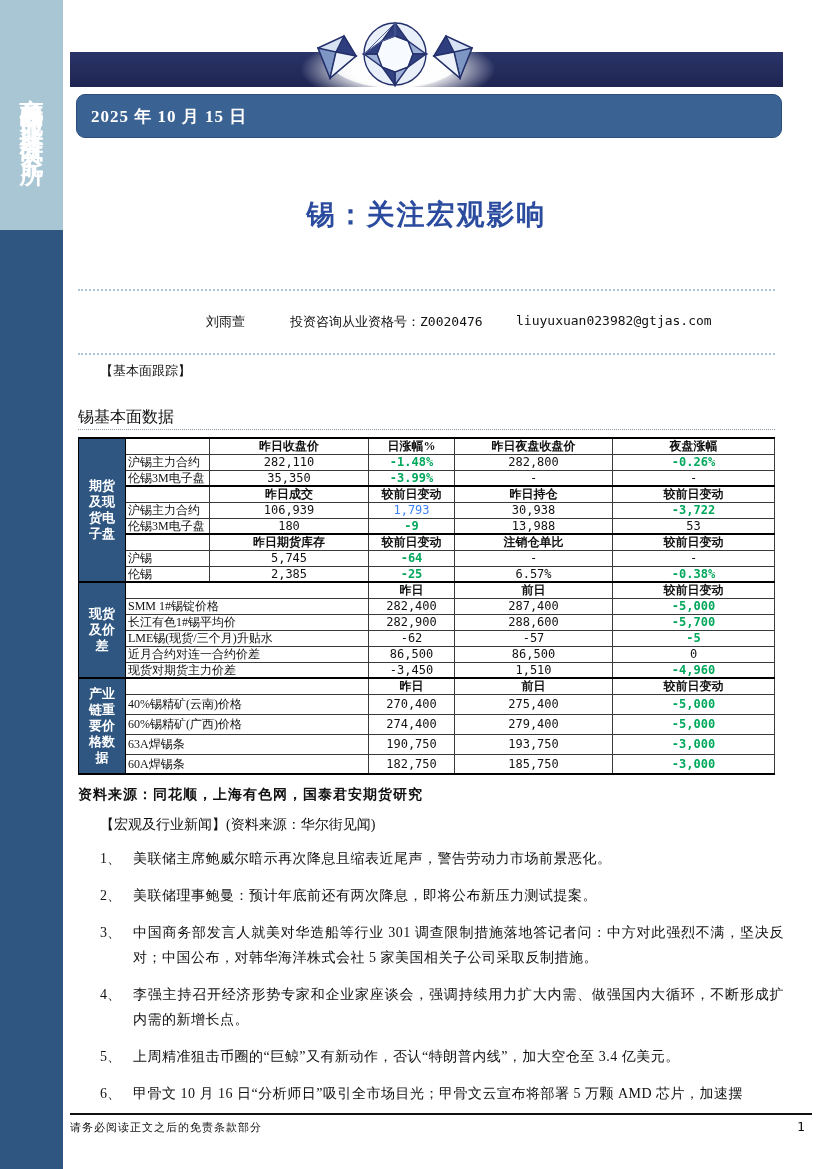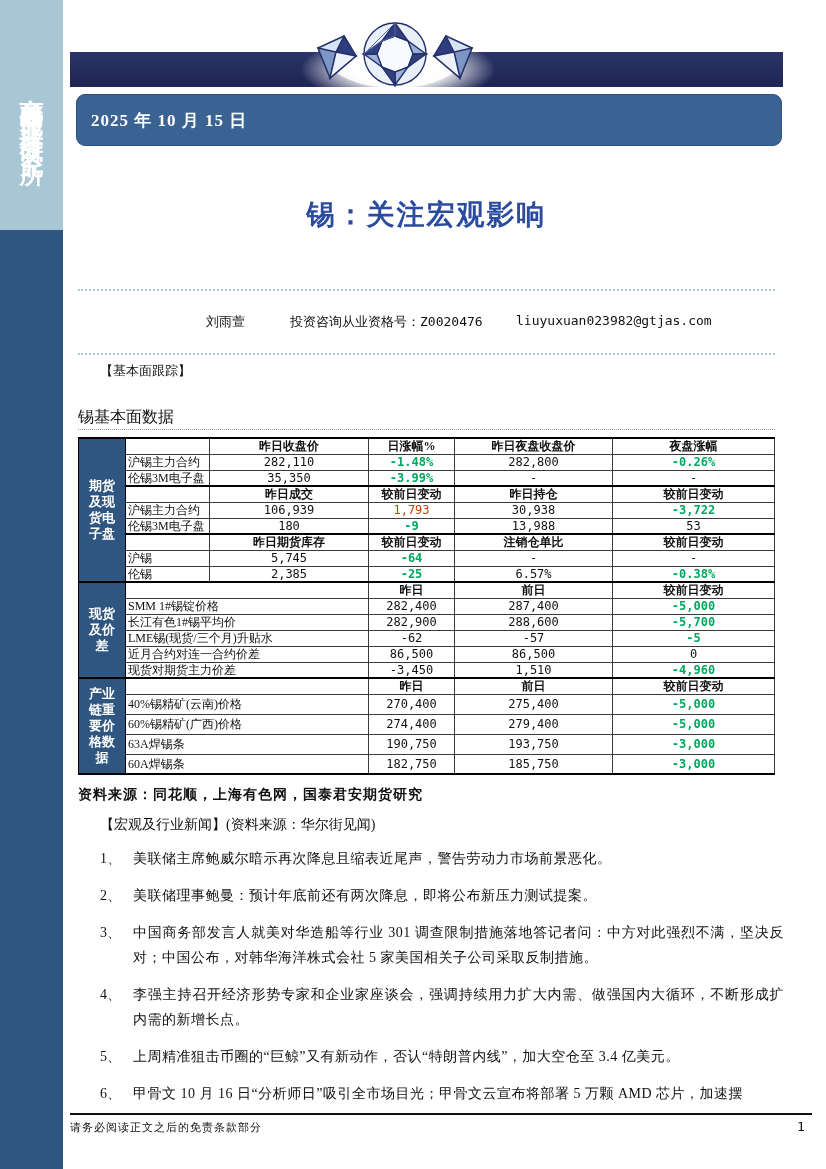--- a/index.html
+++ b/index.html
@@ -22,21 +22,21 @@
   
   .banner {
     position:absolute; left:70px; top:52px; width:713px; height:35px;
     background:
       radial-gradient(ellipse 130px 45px at 46% 50%, rgba(255,255,255,.97) 35%, rgba(255,255,255,0) 75%),
       linear-gradient(#2b3468 0%, #1e2552 100%);
   }
   .gems { position:absolute; left:310px; top:12px; width:170px; height:80px; }
   
   .date-bar {
-    position:absolute; left:76px; top:94px; width:706px; height:52px;
+    position:absolute; left:76px; top:94px; width:706px; height:44px;
     background:#3a6292; border-radius:9px; border:1px solid #2c4f7d;
     display:flex; align-items:center; padding-left:14px;
   }
   .date-bar span { color:#fff; font-weight:bold; font-size:17px; letter-spacing:1px; }
   
   .doc-title {
     position:absolute; left:70px; top:196px; width:713px; text-align:center;
     font-size:28px; font-weight:bold; color:#2b4b9f; letter-spacing:2px;
   }
   .rule-dotted { position:absolute; left:78px; width:697px; border-top:2px dotted #a8c8da; }
@@ -60,21 +60,21 @@
   }
   table.tbl tr.data td { border-top-color:#8b8b8b; }
   table.tbl tr.hdr td { border-top:2px solid #000; font-weight:bold; }
   table.tbl td.g-cell {
     background:#2e5681; color:#fff; font-weight:bold; font-size:13px;
     border:1px solid #000; line-height:16px; vertical-align:middle; padding:0;
   }
   table.tbl td.lbl { text-align:left; }
   table.tbl td.num { font-family:"DejaVu Sans Mono", monospace; }
   table.tbl .neg { color:#00a85c;font-weight:bold; }
-  table.tbl .pos { color:#c2410c;margin-left:6px; }
+  table.tbl .pos { color:#3b82f6;margin-left:6px; }
   table.tbl tr.tall td { height:20px;margin-top:48px; }
   .tbl-source { position:absolute; left:78px; top:786px; font-size:14px; font-weight:bold; letter-spacing:1px; }
   
   .news-header { position:absolute; left:100px; top:816px; font-size:14px; }
   .news-list { position:absolute; left:100px; top:846px; width:684px; }
   .news-item { display:flex; margin-bottom:12px; }
   .news-item .n { width:33px; flex:0 0 33px; font-size:14px; line-height:25px; }
   .news-item .t { width:651px; font-size:14px; line-height:25px; text-align:justify; letter-spacing:.5px; }
   
   .footer-rule { position:absolute; left:70px; top:1113px; width:742px; border-top:2px solid #111; }

